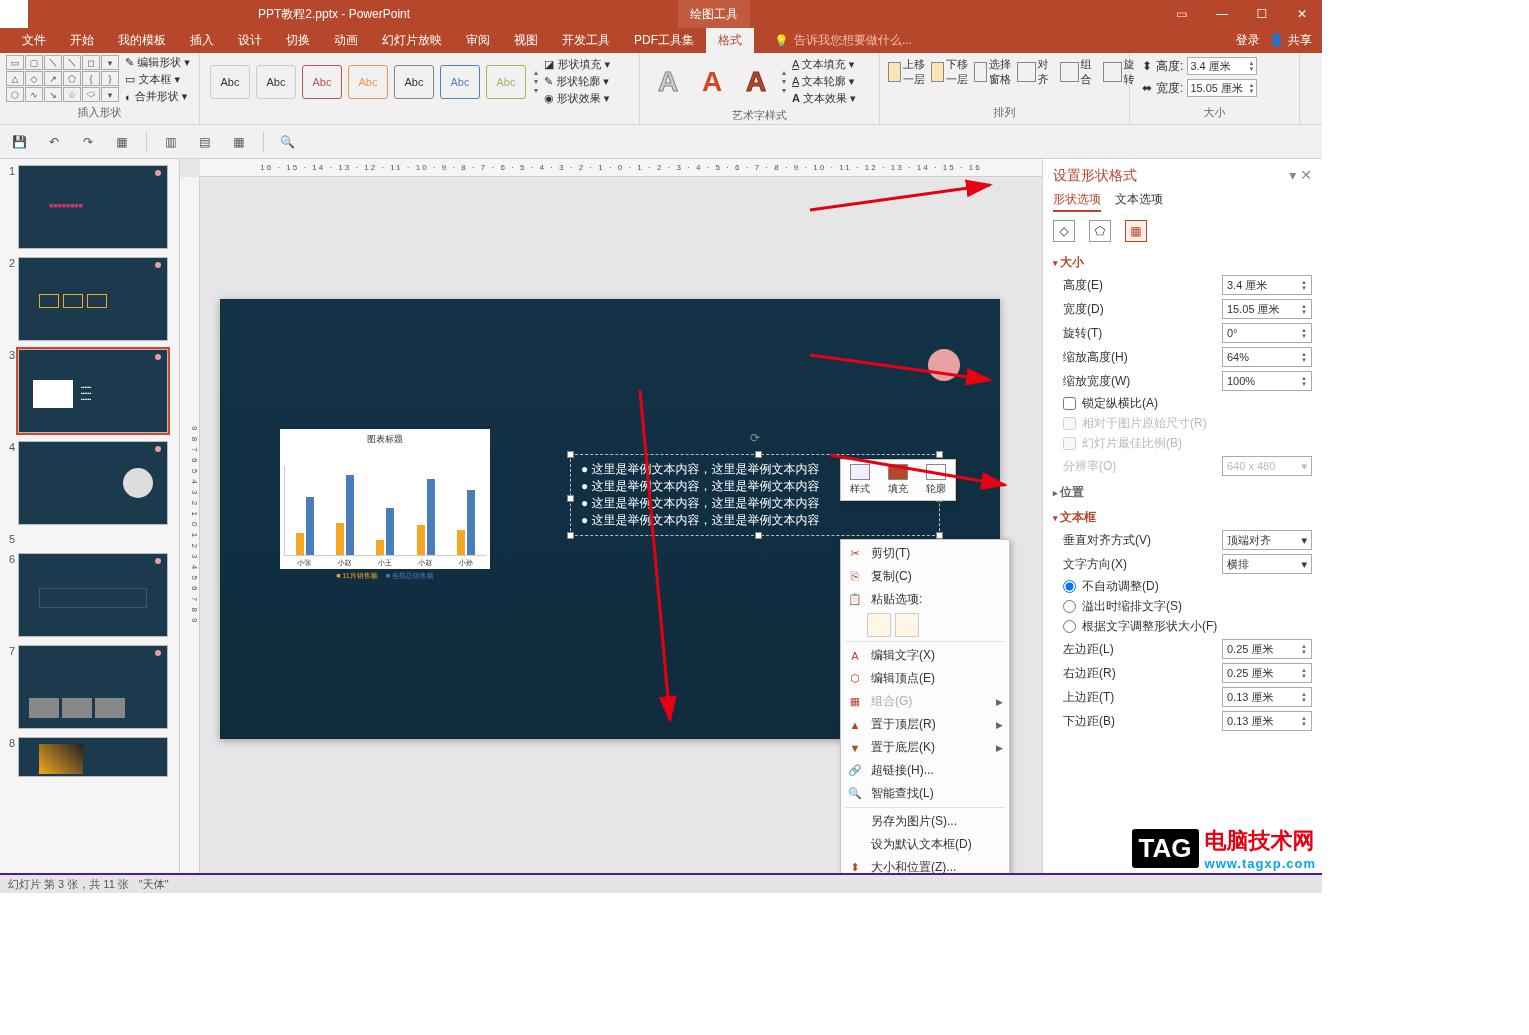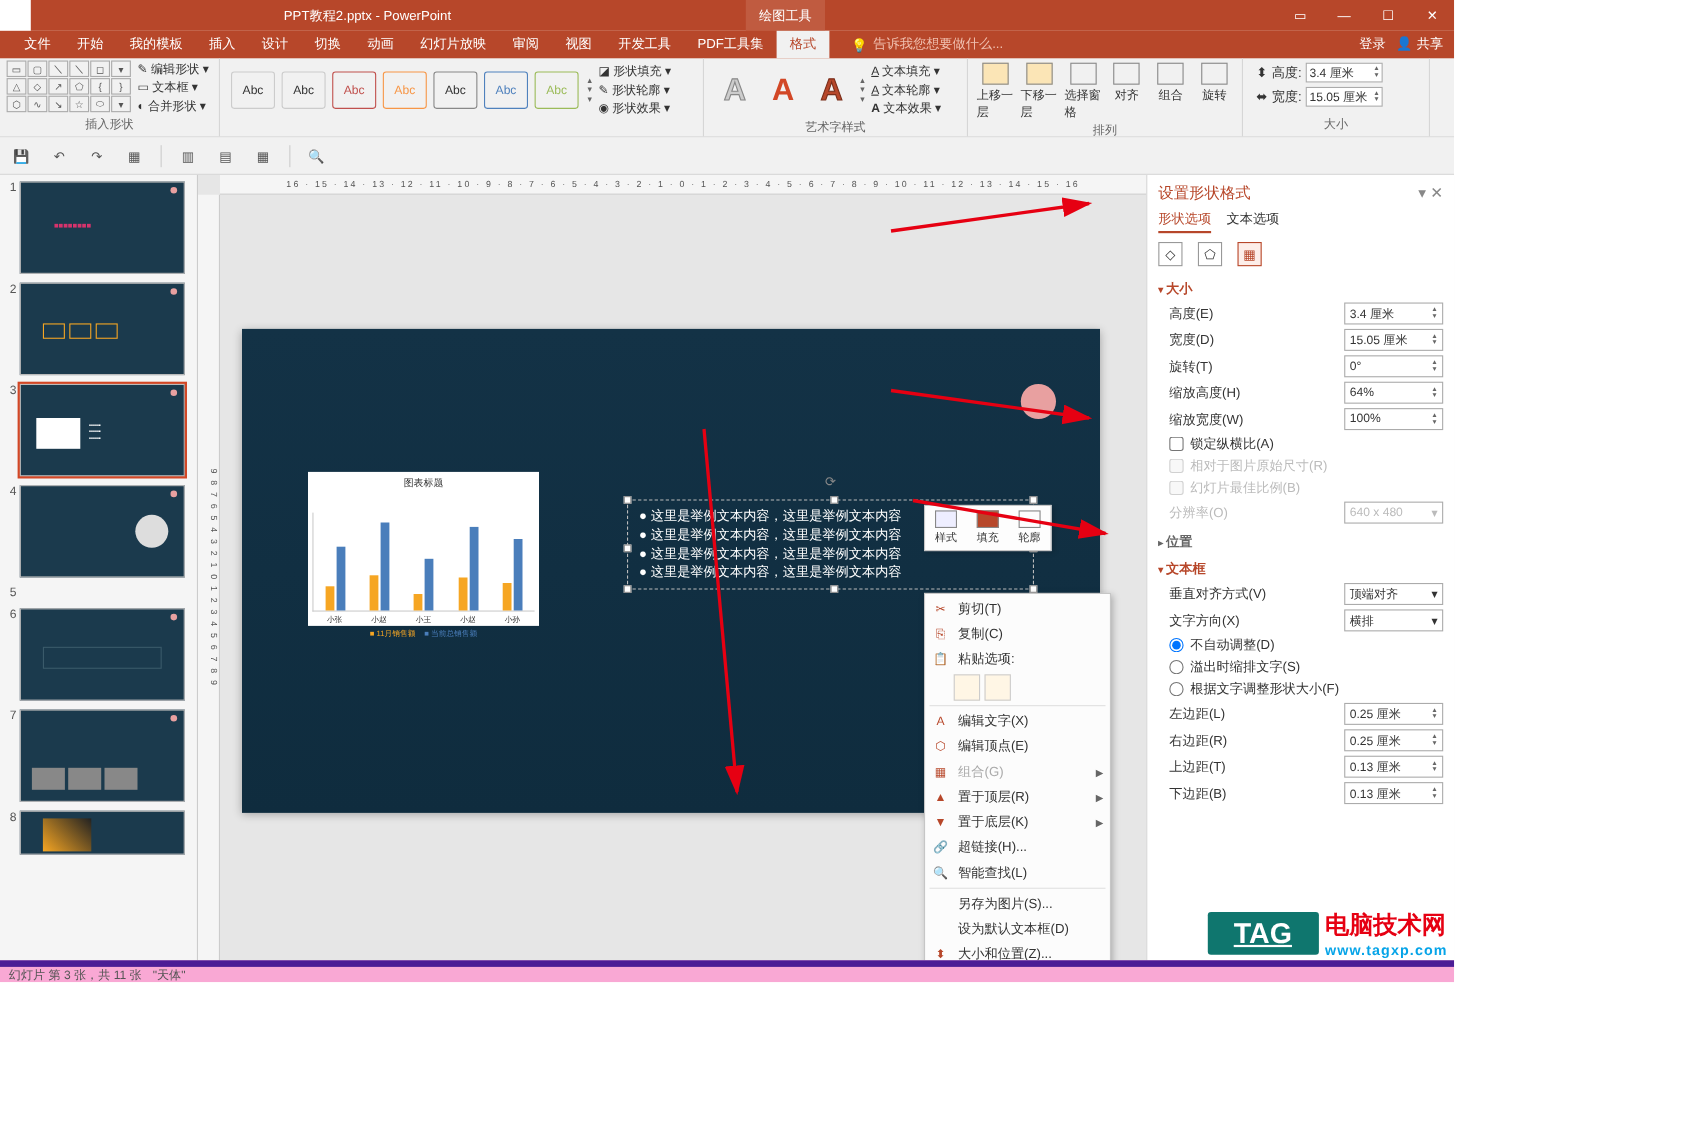--- a/index.html
+++ b/index.html
@@ -30,21 +30,21 @@
 .style-gallery { display:flex; gap:6px; align-items:center; padding:4px;}
 .style-item { width:40px; height:34px; border:1px solid #ccc; border-radius:3px; display:flex; align-items:center; justify-content:center; font-size:11px;}
 .style-item.red { border-color:#c0504d; color:#c0504d;}
 .style-item.orange { border-color:#f79646; color:#f79646;}
 .style-item.blue { border-color:#4f81bd; color:#4f81bd;}
 .style-item.green { border-color:#9bbb59; color:#9bbb59;}
 .wordart-gallery { display:flex; gap:8px; align-items:center; padding:4px;}
 .wordart-gallery .wa { font-size:28px; font-weight:bold; width:36px; text-align:center;}
 .dd-list { display:flex; flex-direction:column; gap:2px; font-size:11px; padding:2px;}
 .arrange-btns { display:flex; gap:6px; align-items:flex-start; padding:2px;}
-.arrange-btn { display:flex; flex-direction:column; align-items:center; width:38px; font-size:11px; gap:2px;}
+.arrange-btn { display:flex; flex-direction:row; align-items:center; width:38px; font-size:11px; gap:2px;}
 .arrange-icon { width:24px; height:20px; border:1px solid #888; }
 .size-group { display:flex; flex-direction:column; gap:4px; padding:2px 6px;}
 .size-row { display:flex; align-items:center; gap:4px;}
 .size-input { width:70px; height:18px; border:1px solid #ababab; background:#fff; font-size:11px; padding:0 2px; display:flex; align-items:center; justify-content:space-between;}
 .spinbtns { display:flex; flex-direction:column; font-size:6px; line-height:6px; color:#666;}
 
 
 .qat { height:34px; background:#f1f1f1; border-bottom:1px solid #d4d4d4; display:flex; align-items:center; gap:14px; padding:0 10px;}
 .qat .qbtn { width:20px; height:20px; display:flex; align-items:center; justify-content:center; color:#555;}
 
@@ -104,29 +104,29 @@
 .fp-section-hdr.collapsed { color:#666;}
 .fp-section-hdr::before { content:"▾ "; font-size:9px;}
 .fp-section-hdr.collapsed::before { content:"▸ ";}
 .fp-row { display:flex; align-items:center; justify-content:space-between; margin:4px 0; padding-left:10px;}
 .fp-row.disabled { color:#bbb;}
 .fp-input { width:90px; height:20px; border:1px solid #ababab; display:flex; align-items:center; padding:0 4px; justify-content:space-between; font-size:11px;}
 .fp-radio, .fp-check { display:flex; align-items:center; gap:6px; padding-left:10px; margin:3px 0;}
 .fp-radio input, .fp-check input { margin:0;}
 
 
-.statusbar { position:absolute; bottom:0; left:0; right:0; height:20px; background:#f9a8d4; border-top:6px solid #4c1d95; display:flex; align-items:center; padding:0 8px; font-size:11px; color:#555; gap:10px;}
+.statusbar { position:absolute; bottom:0; left:0; right:0; height:20px; background:#e5e5e5; border-top:2px solid #4c1d95; display:flex; align-items:center; padding:0 8px; font-size:11px; color:#555; gap:10px;}
 
 
 .red-arrow { position:absolute; pointer-events:none; }
 .red-arrow svg { overflow:visible;}
 
 
 .watermark { position:absolute; right:6px; bottom:22px; display:flex; align-items:center; gap:6px; font-size:22px; font-weight:bold; }
-.watermark .tag-box{ background:#0f766e; color:#fff; padding:4px 24px; border-radius:3px; font-size:26px;text-decoration:underline;}
+.watermark .tag-box{ background:#000000; color:#fff; padding:4px 7px; border-radius:3px; font-size:26px;}
 .watermark .txt1{ color:#e60012;}
 .watermark .txt2{ color:#06a4e8; font-size:13px; display:block; letter-spacing:1px;}
 </style>
 </head>
 <body>
 
 <div class="titlebar">
   <span class="doc-title">PPT教程2.pptx - PowerPoint</span>
   <div class="context-tab">绘图工具</div>
   <div class="win-controls">

